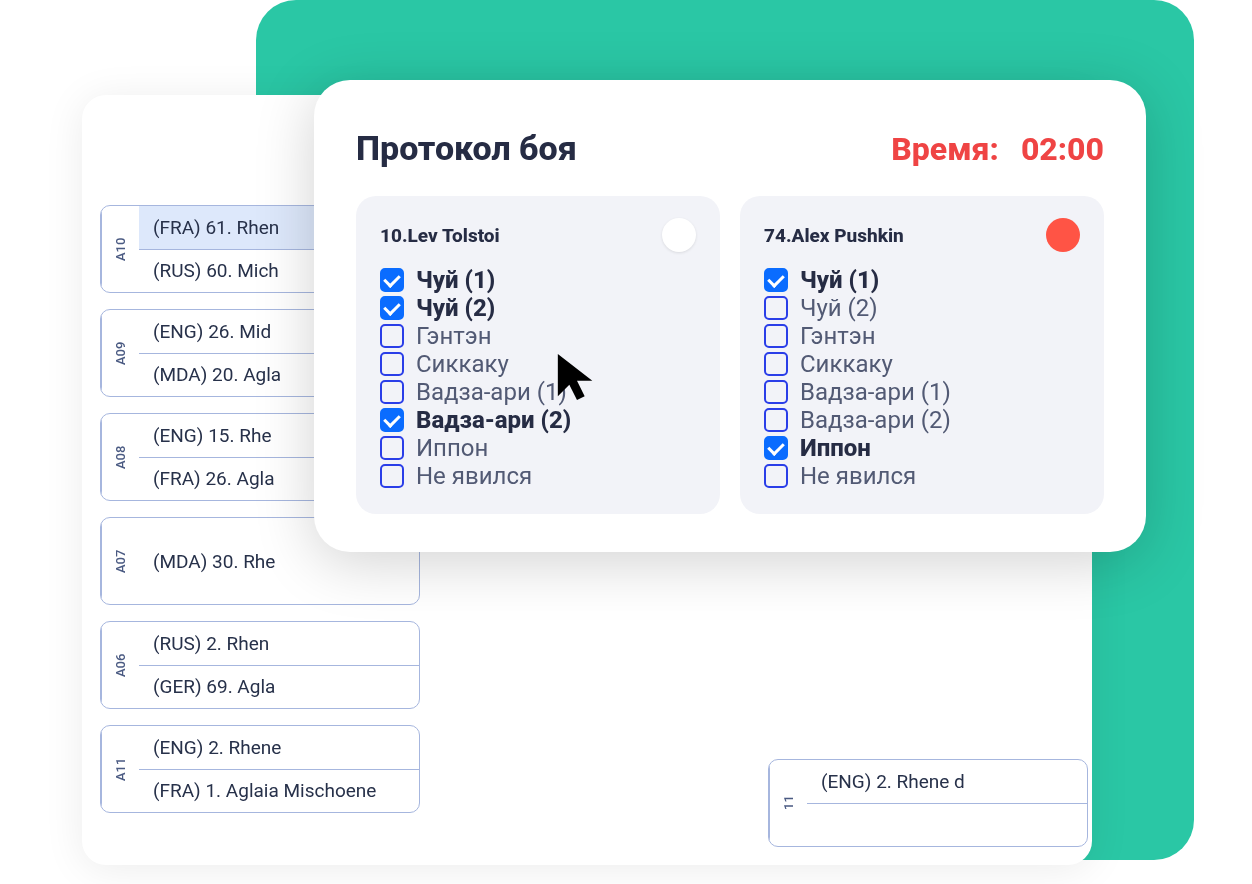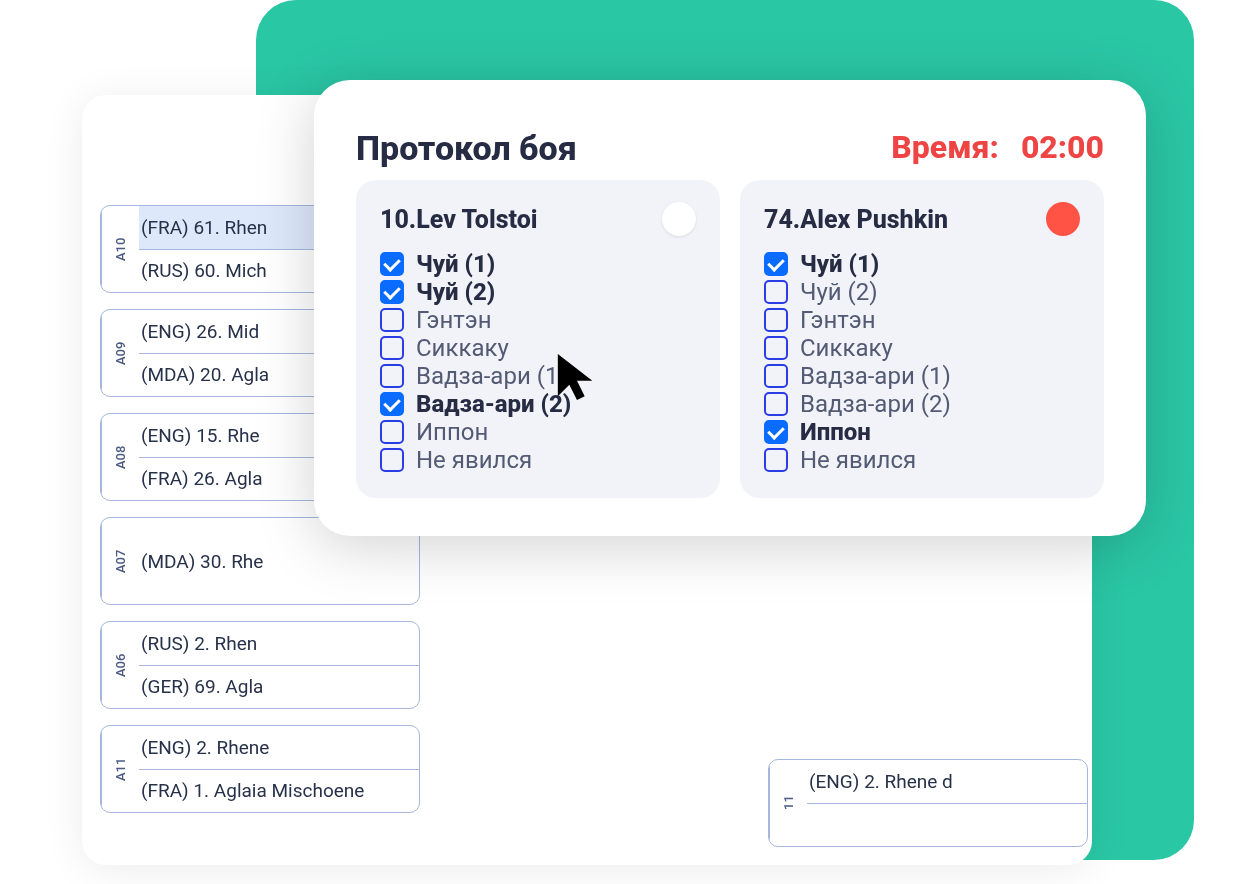--- a/index.html
+++ b/index.html
@@ -73,21 +73,21 @@
   .bracket-rows {
     flex: 1;
     display: flex;
     flex-direction: column;
   }
 
   .bracket-row {
     flex: 1;
     display: flex;
     align-items: center;
-    padding: 0 2px;
+    padding: 0 14px;
     font-size: 19px;
     color: #27314a;
     border-bottom: 1px solid #a6b6de;
     white-space: nowrap;
     overflow: hidden;
   }
   .bracket-row:last-child { border-bottom: none; }
   .bracket-row.hl { background: #dde8fb; }
 
   
@@ -98,22 +98,22 @@
     width: 832px;
     background: #fff;
     border-radius: 36px;
     box-shadow: 0 10px 60px rgba(0,0,0,0.18);
     padding: 48px 42px 38px 42px;
   }
 
   .modal-header {
     display: flex;
     justify-content: space-between;
-    align-items: flex-start;
-    margin-bottom: 12px;
+    align-items: flex-end;
+    margin-bottom: 28px;
     gap: 26px;
   }
 
   .modal-title {
     font-size: 34px;
     font-weight: 800;
     color: #262c44;
   }
 
   .modal-time {
@@ -138,21 +138,21 @@
   }
 
   .fighter-head {
     display: flex;
     justify-content: space-between;
     align-items: center;
     margin-bottom: 14px;
   }
 
   .fighter-name {
-    font-size: 25px;
+    font-size: 19px;
     font-weight: 800;
     color: #262c44;
   }
 
   .color-dot {
     width: 34px;
     height: 34px;
     border-radius: 50%;
     flex-shrink: 0;
   }

